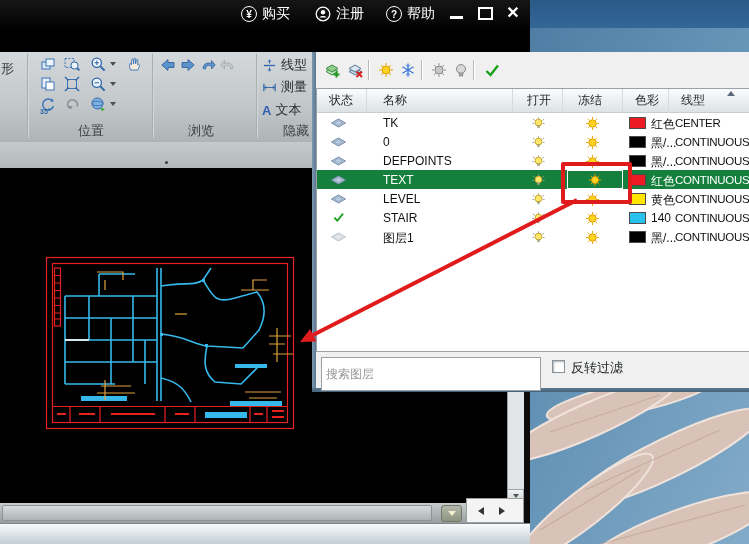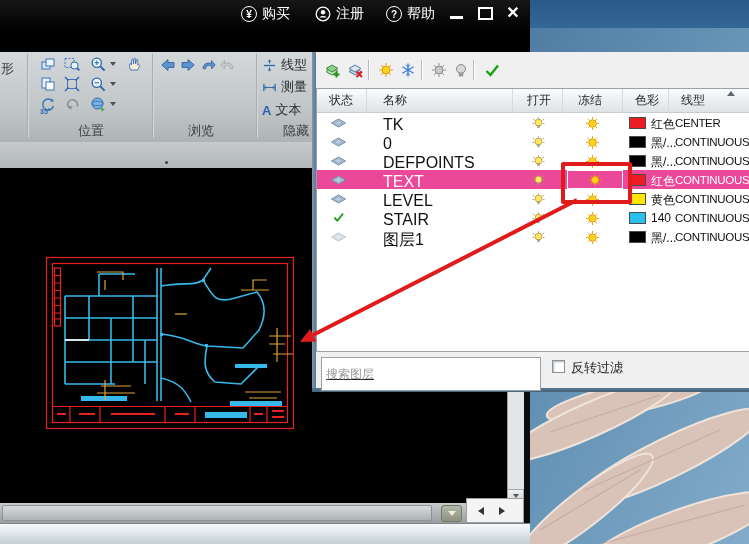--- a/index.html
+++ b/index.html
@@ -92,35 +92,35 @@
   .dtb-sep{top:8px;width:1px;height:20px;background:#b8bcc0;border-right:1px solid #fff;}
 
   .listbox{left:4px;top:60px;width:433px;height:264px;background:#fff;border:1px solid #98a2a8;
            border-right:none;box-sizing:border-box;overflow:hidden;}
   .lheader{left:0;top:0;width:481px;height:24px;background:linear-gradient(#fbfcfd,#e9edef 60%,#dde2e4);
            border-bottom:1px solid #c6cccf;box-sizing:border-box;font-family:Liberation Mono, monospace;}
   .hcell{top:0;height:24px;line-height:24px;font-size:12px;color:#1d2327;border-right:1px solid #d5dadd;box-sizing:border-box;}
   .sort-arrow{left:410px;top:2px;width:0;height:0;border-left:4px solid transparent;border-right:4px solid transparent;
               border-bottom:5px solid #5a6a78;}
   .lrow{left:0;width:433px;height:19px;position:absolute;background:#fff;}
-  .lrow.sel{background:#ec4899;}
+  .lrow.sel{background:#15803d;}
   .st-ico{left:13px;top:4px;width:17px;height:12px;position:absolute;}
-  .c-name{left:66px;top:3px;position:absolute;font-size:16px;color:#111;}
+  .c-name{left:66px;top:3px;position:absolute;font-size:12px;color:#111;}
   .sel .c-name,.sel .c-cname,.sel .c-lt{color:#fff;}
   .c-bulb{left:214px;top:2.5px;width:15px;height:15px;position:absolute;}
   .c-sun{left:268px;top:2.5px;width:15px;height:15px;position:absolute;}
   .fcell{left:250px;top:0;width:56px;height:19px;position:absolute;border:1px solid #fff;box-sizing:border-box;
          display:flex;align-items:center;justify-content:center;}
   .fcell svg{width:14px;height:14px;}
   .c-swatch{left:312px;top:3.5px;width:17px;height:12px;position:absolute;border:1px solid #4a4a4a;box-sizing:border-box;}
   .c-cname{left:334px;top:3px;position:absolute;font-size:12px;color:#111;text-align:right;}
   .c-lt{left:358px;top:3.5px;position:absolute;font-size:11.5px;color:#111;letter-spacing:-.3px;}
 
   .search-input{left:9px;top:329px;width:220px;height:20px;border:1px solid #98a2a8;background:#fff;
-                font-size:12px;padding:16px 4px;box-sizing:border-box;font-family:"Liberation Sans",sans-serif;color:#222;text-decoration:underline;}
+                font-size:12px;padding:16px 4px;box-sizing:border-box;font-family:"Liberation Sans",sans-serif;color:#222;}
   .search-input::placeholder{color:#979797;}
   .cb{left:240px;top:332px;width:13px;height:13px;background:#fff;border:1px solid #8a9298;box-sizing:border-box;
       box-shadow:inset 1px 1px 2px rgba(90,110,125,.5);}
   .cb-label{left:259px;top:331px;font-size:13px;color:#1d2327;}
 
   
   .anno-rect{left:561px;top:162px;width:71px;height:42px;border:4px solid #e01b1b;border-radius:2px;z-index:60;box-sizing:border-box;}
   .anno-arrow{left:0;top:0;z-index:60;pointer-events:none;}
 
   .hidden-defs{position:absolute;width:0;height:0;overflow:hidden;}

